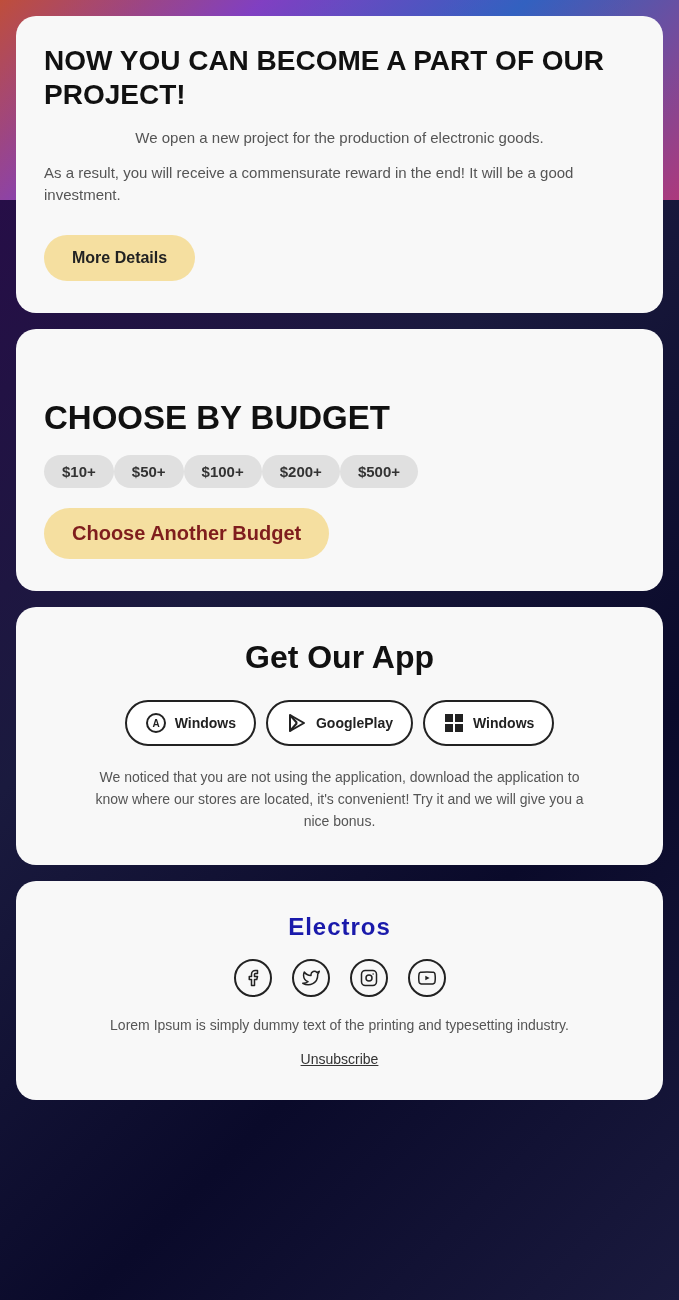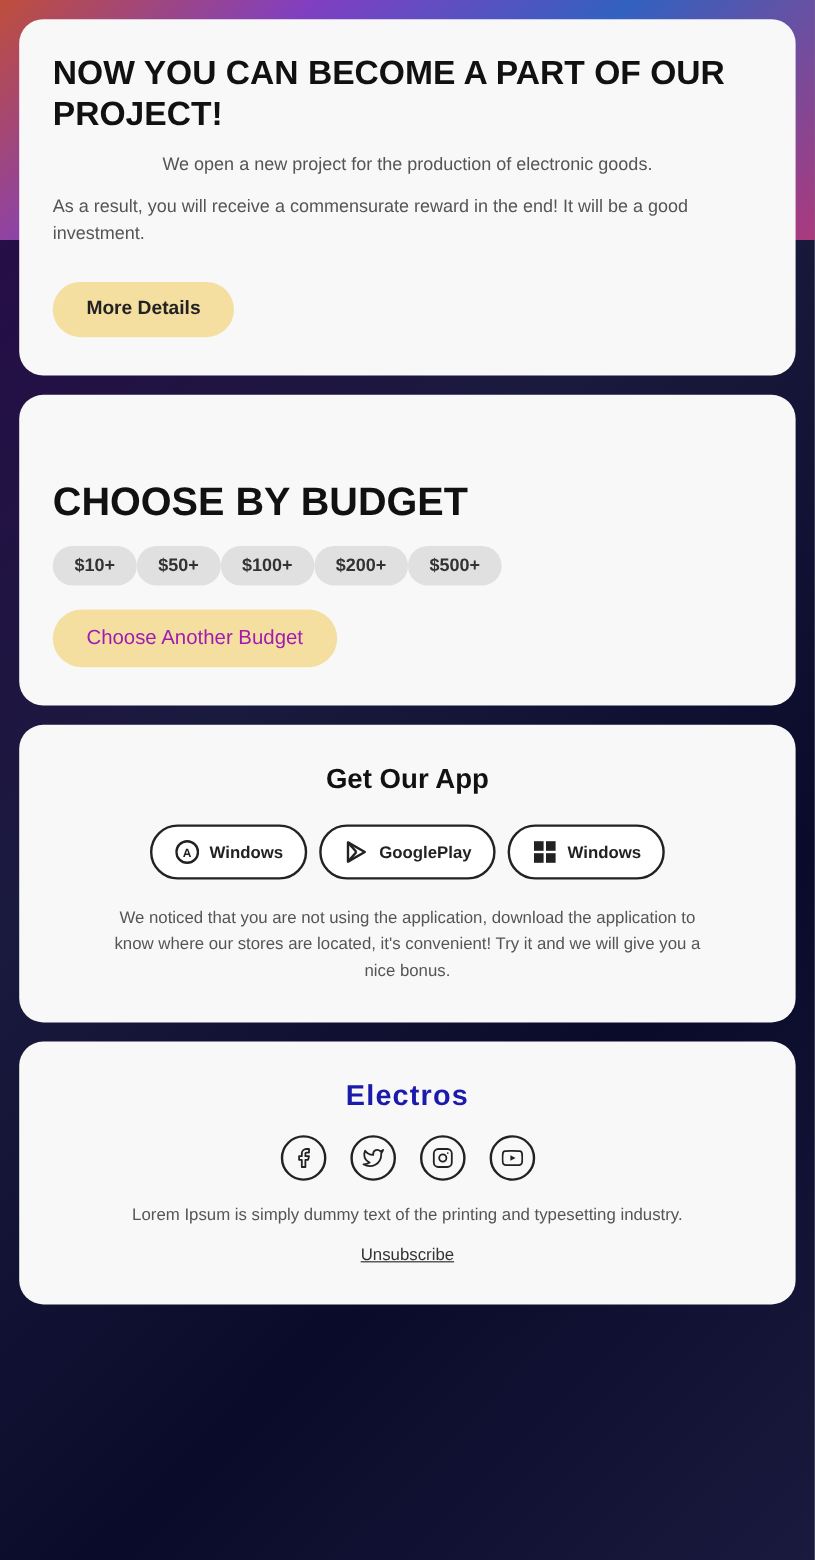--- a/index.html
+++ b/index.html
@@ -105,37 +105,37 @@
       color: #333;
       cursor: pointer;
       border: none;
     }
 
     .btn-choose-budget {
       background: #f5dfa0;
       border: none;
       border-radius: 50px;
       padding: 14px 28px;
-      font-size: 17px;
-      font-weight: 400;
-      color: #a21caf;
+      font-size: 20px;
+      font-weight: 700;
+      color: #7f1d1d;
       cursor: pointer;
       display: inline-block;
     }
 
     
     .app-card {
       background: #f8f8f8;
       border-radius: 20px;
       padding: 32px 20px 32px 20px;
       text-align: center;
     }
 
     .app-title {
-      font-size: 23px;
+      font-size: 32px;
       font-weight: 800;
       color: #111;
       margin-bottom: 24px;
     }
 
     .app-buttons {
       display: flex;
       justify-content: center;
       gap: 10px;
       margin-bottom: 20px;

